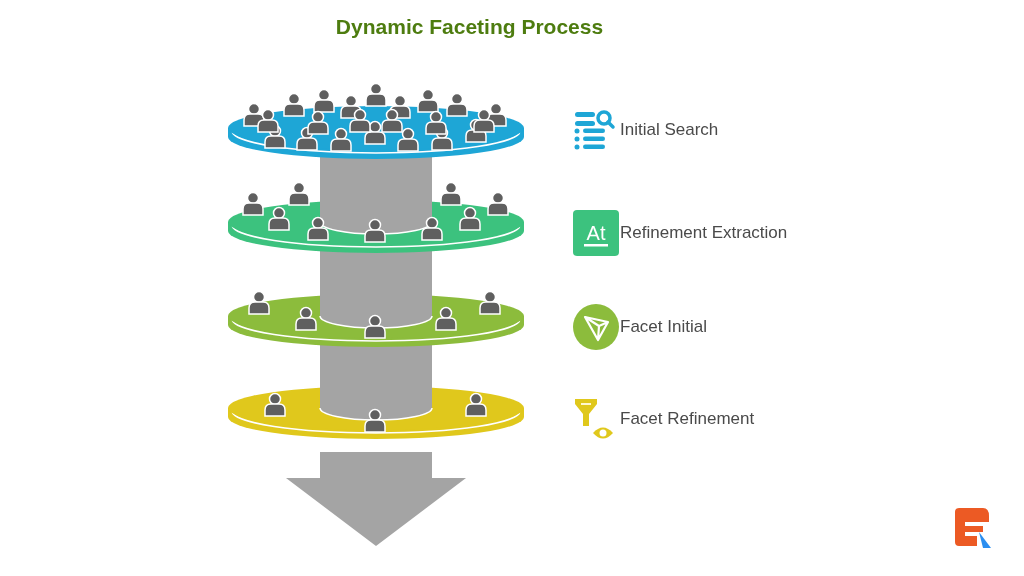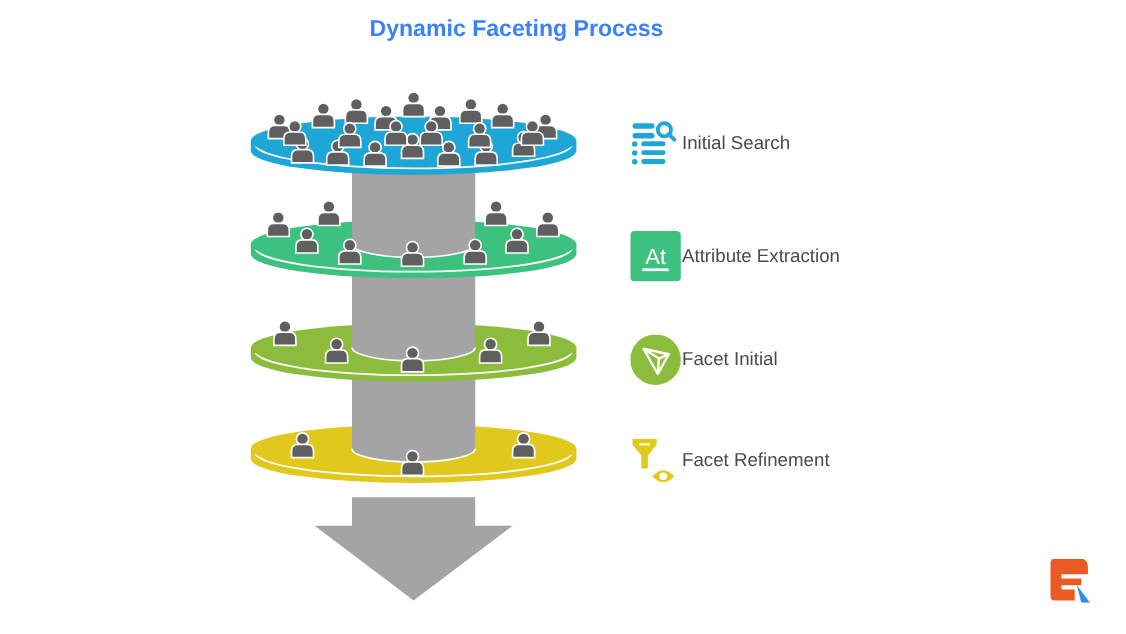--- a/index.html
+++ b/index.html
@@ -1,19 +1,19 @@
 <!DOCTYPE html>
 <html><head>
 <meta charset="utf-8">
 <style>
   html, body { margin: 0; padding: 0; background: #ffffff; }
   body { width: 1024px; height: 576px; position: relative; overflow: hidden;
          font-family: "Liberation Sans", sans-serif; }
   #title { position: absolute; left: 0; width: 939px; top: 15px; text-align: center;
-           font-size: 21px; font-weight: bold; color: #3b82f6; }
+           font-size: 21px; font-weight: bold; color: #4d7c0f; }
   #diagram { position: absolute; left: 0; top: 0; }
   .legend-item { position: absolute; left: 573px; height: 46px; display: flex; align-items: center; }
   .legend-icon { width: 32px; height: 46px; position: relative; }
   .legend-label { margin-left: 15px; font-size: 17px; color: #4a4a4a; }
   #logo { position: absolute; left: 953px; top: 508px; width: 40px; height: 40px; }
 </style>
 </head>
 <body>
 
 <div id="title">Dynamic Faceting Process</div>
@@ -228,21 +228,21 @@
 </div>
 
 <div class="legend-item" style="top:210px">
   <div class="legend-icon">
     <svg width="46" height="46">
       <rect x="0" y="0" width="46" height="46" rx="4" fill="#3cc27e"></rect>
       <text x="23" y="30" text-anchor="middle" font-family="Liberation Sans, sans-serif" font-size="20" fill="#ffffff">At</text>
       <rect x="11" y="34" width="24" height="2.5" fill="#ffffff"></rect>
     </svg>
   </div>
-  <span class="legend-label">Attribute Extraction</span>
+  <span class="legend-label">Refinement Extraction</span>
 </div>
 
 <div class="legend-item" style="top:304px">
   <div class="legend-icon">
     <svg width="46" height="46">
       <circle cx="23" cy="23" r="23" fill="#8cbc3c"></circle>
       <path d="M12 13 L35 18 L25 36 Z M12 13 L26 22 L35 18 M26 22 L25 36" fill="none" stroke="#ffffff" stroke-width="2.2" stroke-linejoin="round"></path>
     </svg>
   </div>
   <span class="legend-label">Facet Initial</span>

